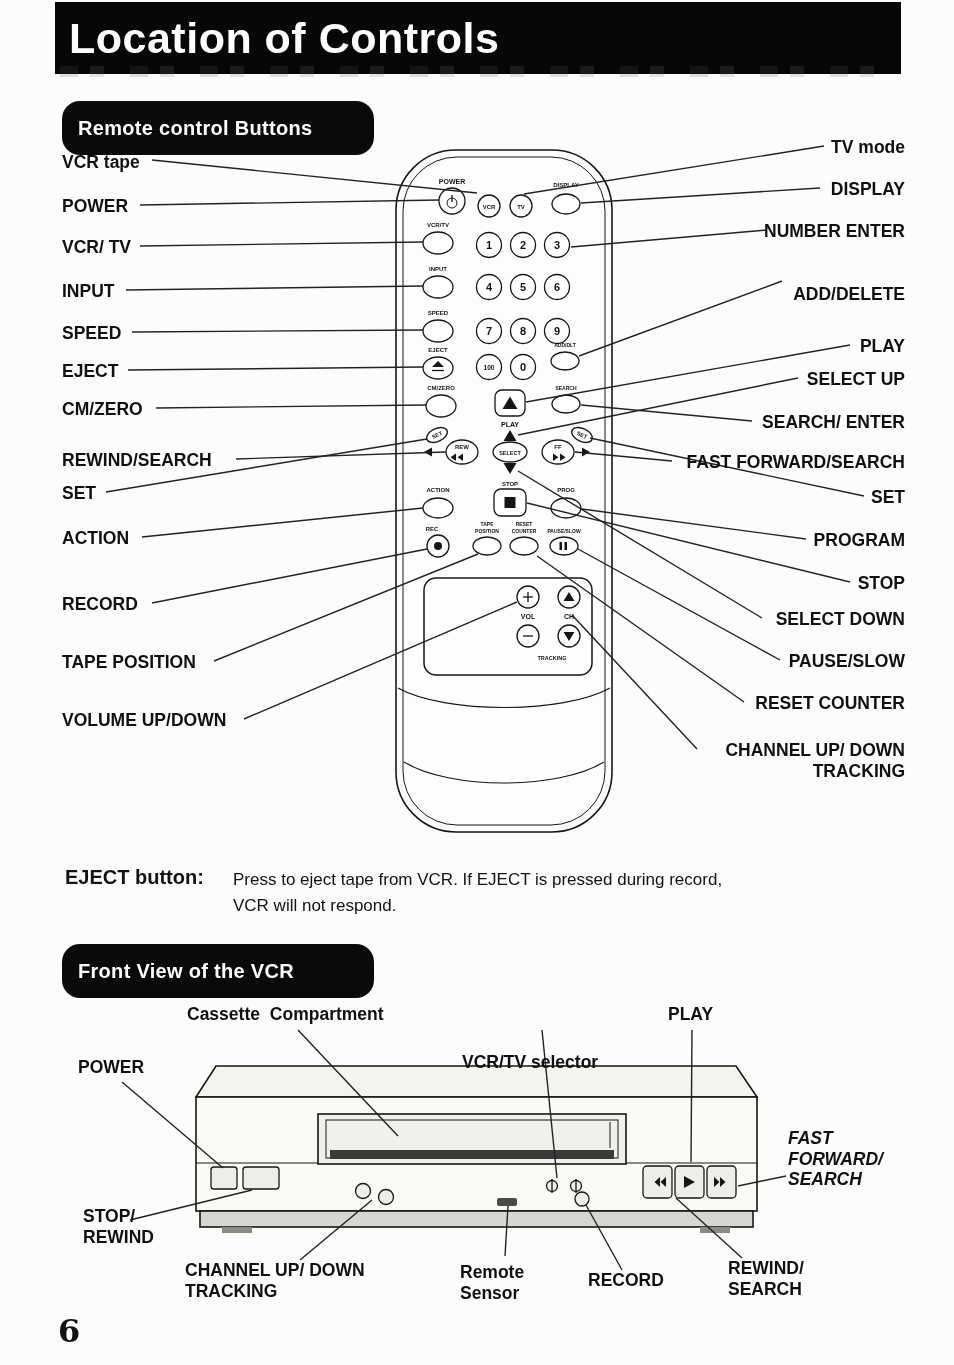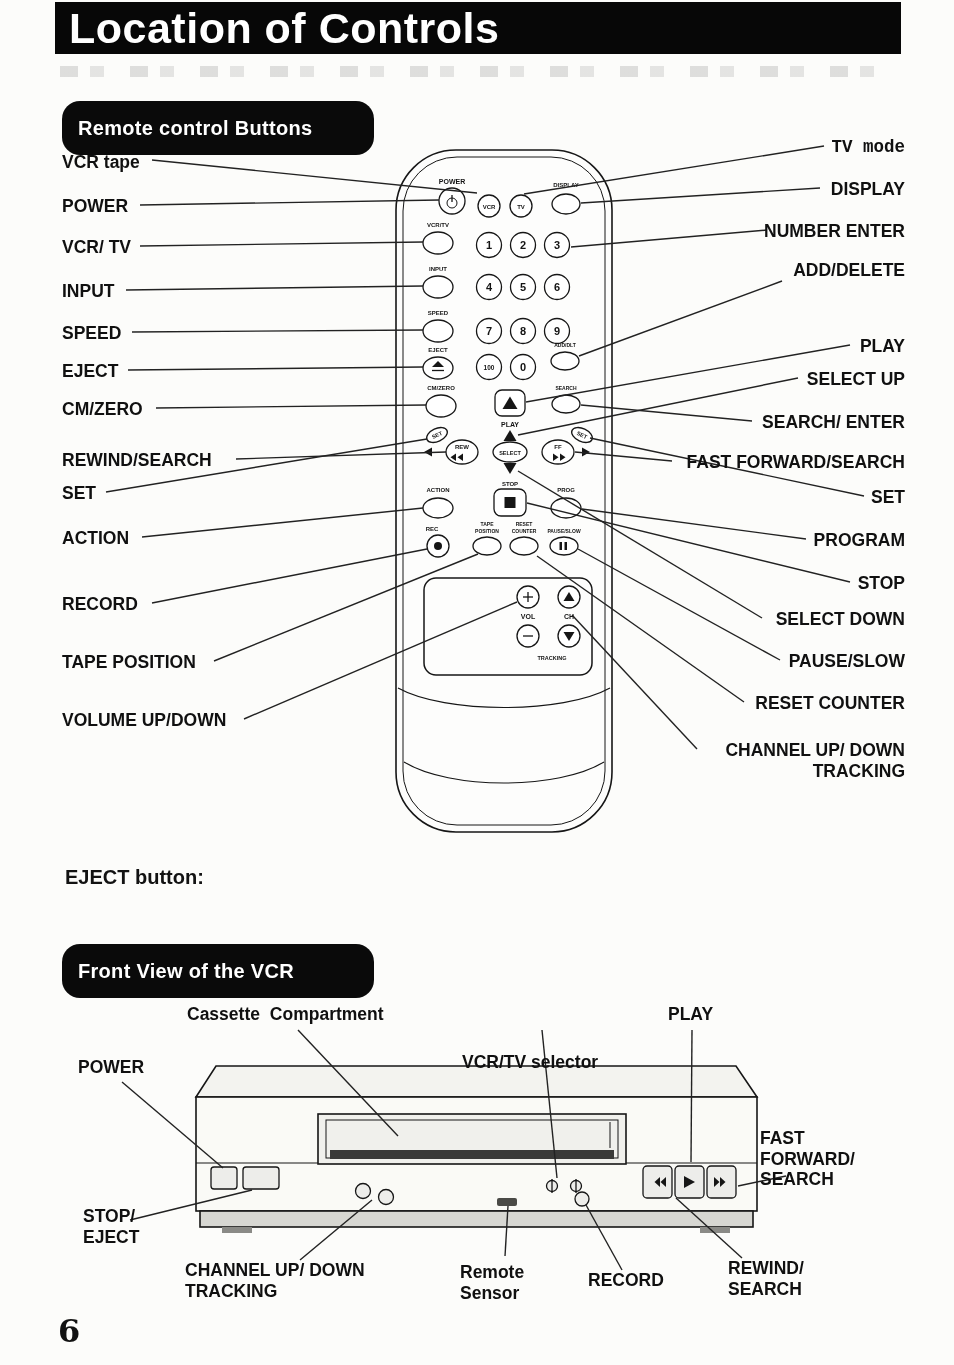--- a/index.html
+++ b/index.html
@@ -3,21 +3,21 @@
 <meta charset="utf-8">
 <style>
   * { margin:0; padding:0; box-sizing:border-box; }
   html,body { background:#e9e9e5; }
   .page {
     position:relative; width:954px; height:1365px; margin:0 auto;
     background:#fcfcfa; font-family:"Liberation Sans", sans-serif; color:#121212;
     overflow:hidden;
   }
   .titlebar {
-    position:absolute; left:55px; top:2px; width:846px; height:52px;
+    position:absolute; left:55px; top:2px; width:846px; height:72px;
     background:#070707; color:#ffffff; display:flex; align-items:center;
     padding-left:14px; font-size:43px; font-weight:bold; letter-spacing:.5px;
   }
   .scan-smudge {
     position:absolute; left:60px; top:66px; width:840px; height:11px; opacity:.18;
     background:repeating-linear-gradient(90deg,#555 0 18px,transparent 18px 30px,#777 30px 44px,transparent 44px 70px);
   }
   .badge {
     position:absolute; height:54px; min-width:312px; background:#0a0a0a; color:#fff;
     border-radius:18px; display:flex; align-items:center; padding:0 20px 0 16px;
@@ -334,48 +334,50 @@
   <div class="lbl" style="left:62px; top:323px;">SPEED</div>
   <div class="lbl" style="left:62px; top:361px;">EJECT</div>
   <div class="lbl" style="left:62px; top:399px;">CM/ZERO</div>
   <div class="lbl" style="left:62px; top:450px;">REWIND/SEARCH</div>
   <div class="lbl" style="left:62px; top:483px;">SET</div>
   <div class="lbl" style="left:62px; top:528px;">ACTION</div>
   <div class="lbl" style="left:62px; top:594px;">RECORD</div>
   <div class="lbl" style="left:62px; top:652px;">TAPE POSITION</div>
   <div class="lbl" style="left:62px; top:710px;">VOLUME UP/DOWN</div>
 
-  <div class="lbl right" style="right:49px; top:137px;font-family:Liberation Mono, monospace;">TV mode</div>
+  <div class="lbl right" style="right:49px; top:137px;">TV mode</div>
   <div class="lbl right" style="right:49px; top:179px;">DISPLAY</div>
   <div class="lbl right" style="right:49px; top:221px;">NUMBER ENTER</div>
-  <div class="lbl right" style="right:49px; top:260px;">ADD/DELETE</div>
+  <div class="lbl right" style="right:49px; top:284px;">ADD/DELETE</div>
   <div class="lbl right" style="right:49px; top:336px;">PLAY</div>
   <div class="lbl right" style="right:49px; top:369px;">SELECT UP</div>
   <div class="lbl right" style="right:49px; top:412px;">SEARCH/ ENTER</div>
   <div class="lbl right" style="right:49px; top:452px;">FAST FORWARD/SEARCH</div>
   <div class="lbl right" style="right:49px; top:487px;">SET</div>
   <div class="lbl right" style="right:49px; top:530px;">PROGRAM</div>
   <div class="lbl right" style="right:49px; top:573px;">STOP</div>
   <div class="lbl right" style="right:49px; top:609px;">SELECT DOWN</div>
   <div class="lbl right" style="right:49px; top:651px;">PAUSE/SLOW</div>
   <div class="lbl right" style="right:49px; top:693px;margin-left:46px;">RESET COUNTER</div>
   <div class="lbl right" style="right:49px; top:740px;">CHANNEL UP/ DOWN
 TRACKING</div>
 
   <div class="note-lead">EJECT button:</div>
+  <div class="note-body">Press to eject tape from VCR. If EJECT is pressed during record,
+VCR will not respond.</div>
 
   <div class="lbl cassette-lbl" style="left:187px; top:1004px;">Cassette Compartment</div>
   <div class="lbl" style="left:462px; top:1004px;margin-top:48px;">VCR/TV selector</div>
   <div class="lbl" style="left:668px; top:1004px;">PLAY</div>
   <div class="lbl" style="left:78px;  top:1057px;">POWER</div>
-  <div class="lbl" style="left:760px; top:1128px;">FAST
+  <div class="lbl" style="left:788px; top:1128px;font-style:italic;">FAST
 FORWARD/
 SEARCH</div>
   <div class="lbl" style="left:83px;  top:1206px;">STOP/
-EJECT</div>
+REWIND</div>
   <div class="lbl" style="left:185px; top:1260px;">CHANNEL UP/ DOWN
 TRACKING</div>
   <div class="lbl" style="left:460px; top:1262px;">Remote
 Sensor</div>
   <div class="lbl" style="left:588px; top:1270px;">RECORD</div>
   <div class="lbl" style="left:728px; top:1258px;">REWIND/
 SEARCH</div>
 
   <div class="pagenum">6</div>
 

